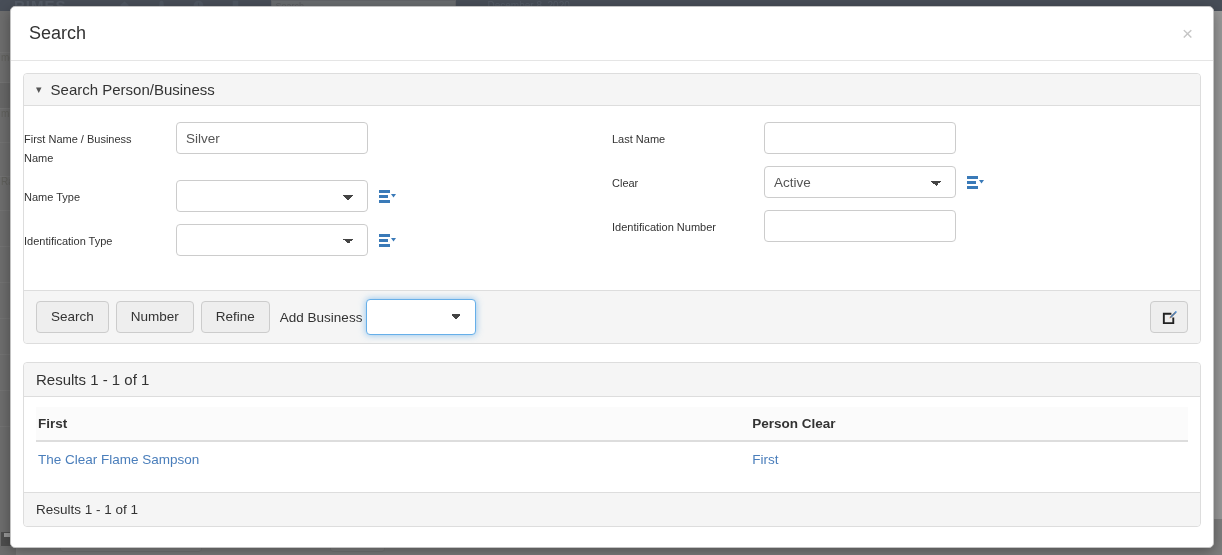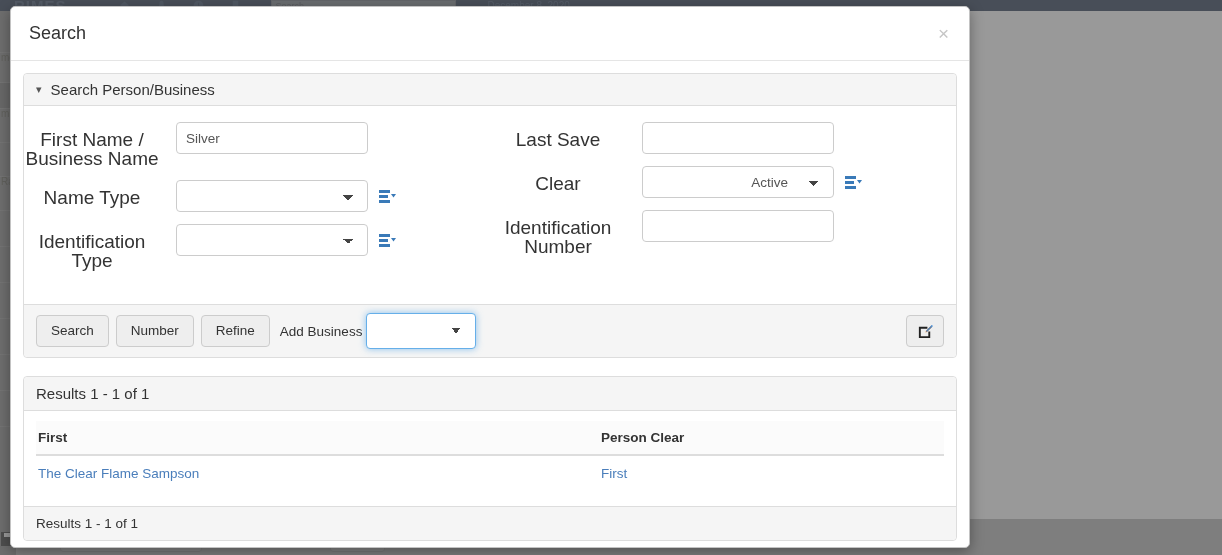--- a/index.html
+++ b/index.html
@@ -68,21 +68,21 @@
 
   
   #backdrop {
     position: absolute; inset: 0;
     background: rgba(90,90,90,0.62);
   }
 
   
   #modal {
     position: absolute; top: 6px; left: 10px;
-    width: 960px; height: 542px;
+    width: 1204px; height: 542px;
     background: #ffffff;
     border: 1px solid #c3c3c3;
     border-radius: 5px;
     box-shadow: 0 4px 14px rgba(0,0,0,0.35);
     overflow: hidden;
   }
   .modal-header {
     position: relative; height: 54px;
     border-bottom: 1px solid #e5e5e5;
     display: flex; align-items: center;
@@ -109,40 +109,39 @@
   }
   .chev { color: #555555; font-size: 11px; line-height: 1; }
   .panel-fields {
     display: flex; padding: 16px 0 22px 0;
   }
   .col { width: 50%; }
   .field-row {
     display: flex; align-items: flex-start; margin-bottom: 12px;
   }
   .field-label {
-    width: 152px; text-align: center; padding-right: 16px; padding-top: 8px;
-    font-size: 19px; color: #333333; line-height: 19px;
+    width: 152px; text-align: left; padding-right: 16px; padding-top: 8px;
+    font-size: 11px; color: #333333; line-height: 19px;
   }
   .ctl-wrap { display: flex; align-items: center; gap: 11px; }
   input.txt, select.sel {
     width: 192px; height: 32px;
     border: 1px solid #cccccc; border-radius: 4px;
     background: #ffffff; color: #555555;
     font-size: 13.5px; font-family: "Liberation Sans", sans-serif;
     padding: 0 9px;
   }
   select.sel {
     appearance: none; -webkit-appearance: none;
     background-image: linear-gradient(45deg, transparent 50%, #444 50%),
                       linear-gradient(135deg, #444 50%, transparent 50%);
     background-position: calc(100% - 19px) 14px, calc(100% - 14px) 14px;
     background-size: 5px 5px, 5px 5px;
     background-repeat: no-repeat;
     padding-right: 45px;
-    text-align: right;
   }
   .list-icon { width: 17px; height: 15px; display: block; }
 
   
   .panel-actions {
     background: #f5f5f5; border-top: 1px solid #dddddd;
     padding: 8px 12px; display: flex; align-items: center;
     border-radius: 0 0 4px 4px;
   }
   .btn {
@@ -316,21 +315,21 @@
                 </svg>
               </span>
             </div>
           </div>
 
         </div>
 
         <div class="col">
 
           <div class="field-row">
-            <div class="field-label">Last Save</div>
+            <div class="field-label">Last Name</div>
             <div class="ctl-wrap">
               <input class="txt" type="text" value="" style="">
             </div>
           </div>
 
           <div class="field-row">
             <div class="field-label">Clear</div>
             <div class="ctl-wrap">
               <select class="sel">
                 <option>Active</option>

